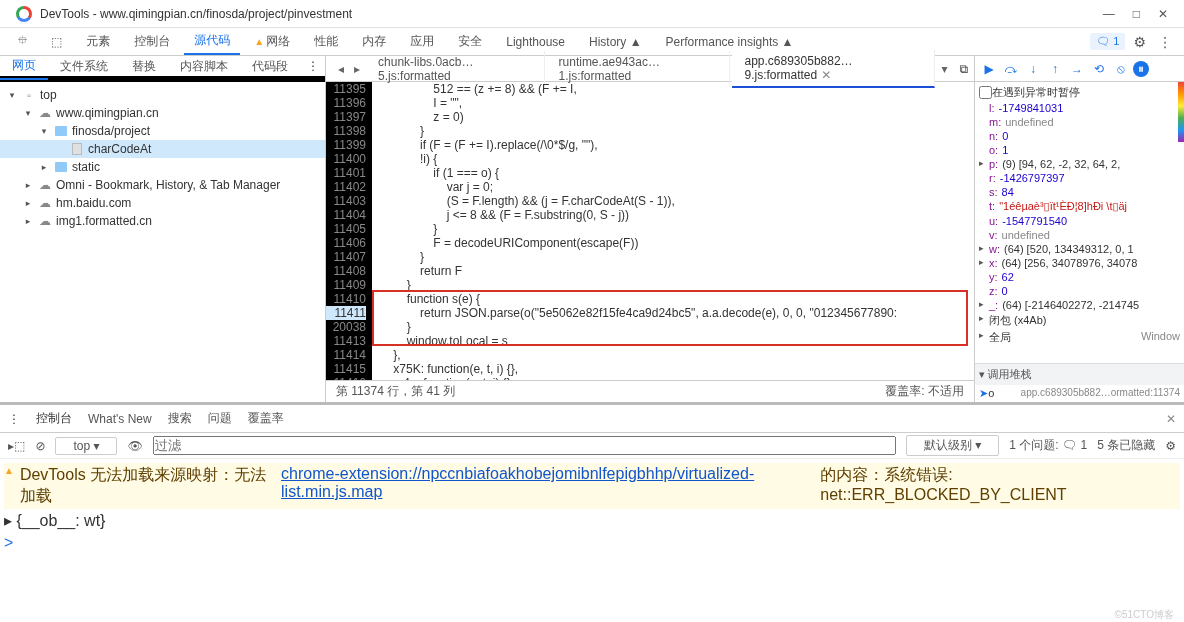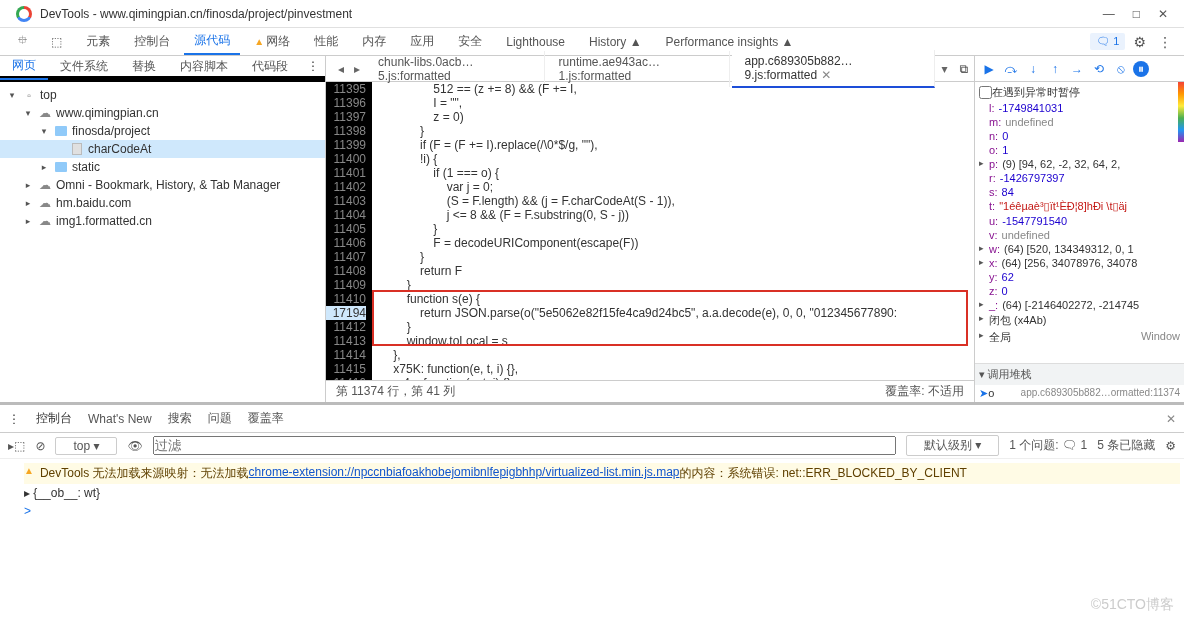--- a/index.html
+++ b/index.html
@@ -63,28 +63,28 @@
 .color-strip { position: absolute; right: 0; top: 26px; width: 6px; height: 60px; background: linear-gradient(#f44336, #ff9800, #ffeb3b, #4caf50, #2196f3, #9c27b0); }
 .console-area { border-top: 3px solid #bbb; height: 220px; display: flex; flex-direction: column; }
 .console-tabs { height: 28px; display: flex; align-items: center; padding: 0 8px; gap: 16px; border-bottom: 1px solid #ccc; }
 .console-tabs .ctab2 { font-size: 12px; color: #555; cursor: pointer; }
 .console-tabs .ctab2.active { color: #333; font-weight: 500; }
 .console-tabs .x { margin-left: auto; color: #888; cursor: pointer; }
 .console-filter { height: 26px; display: flex; align-items: center; padding: 0 8px; gap: 10px; border-bottom: 1px solid #eee; font-size: 12px; color: #555; }
 .console-filter .sel { border: 1px solid #ccc; padding: 1px 17px; border-radius: 2px; }
 .console-filter .filter-input { flex: 1; }
 .console-filter .right-items { display: flex; gap: 10px; align-items: center; }
-.console-body { flex: 1; padding: 4px 4px; font-family: Consolas, monospace; font-size: 12px; margin-left: 20px; }
+.console-body { flex: 1; padding: 4px 4px; font-family: Consolas, monospace; font-size: 16px; }
 .console-line { padding: 2px 0; display: flex; }
 .console-line.warn { color: #5f4000; background: #fffbe5; }
 .console-line.warn::before { content: '▲'; color: #f6a623; margin-right: 6px; font-size: 10px; }
 .console-line .link { color: #1155cc; text-decoration: underline; margin-left: auto; }
 .console-line .inline-link { color: #1155cc; text-decoration: underline; }
 .console-prompt { color: #1a73e8; padding: 2px 0; }
-.watermark { position: absolute; right: 10px; bottom: 8px; color: #ccc; font-size: 14px; }
+.watermark { position: absolute; right: 10px; bottom: 0; color: #ccc; font-size: 10px; }
 .callstack-row { padding: 2px 4px; display: flex; }
 .callstack-row .src { margin-left: auto; color: #888; font-size: 10px; }
 </style>
 </head>
 <body>
 
 <div class="titlebar">
   <span class="chrome-icon"></span>
   <span class="title">DevTools - www.qimingpian.cn/finosda/project/pinvestment</span>
   <div class="winbtns">
@@ -196,22 +196,22 @@
           <div class="ln">11401</div>
           <div class="ln">11402</div>
           <div class="ln">11403</div>
           <div class="ln">11404</div>
           <div class="ln">11405</div>
           <div class="ln">11406</div>
           <div class="ln">11407</div>
           <div class="ln">11408</div>
           <div class="ln">11409</div>
           <div class="ln">11410</div>
-          <div class="ln current">17194</div>
-          <div class="ln">11412</div>
+          <div class="ln current">11411</div>
+          <div class="ln">20038</div>
           <div class="ln">11413</div>
           <div class="ln">11414</div>
           <div class="ln">11415</div>
           <div class="ln">11416</div>
         </div>
       <div class="code-lines" id="codelines"><div class="cl">                512 == (z += 8) &amp;&amp; (F += I,</div><div class="cl">                I = "",</div><div class="cl">                z = 0)</div><div class="cl">            }</div><div class="cl">            if (F = (F += I).replace(/\0*$/g, ""),</div><div class="cl">            !i) {</div><div class="cl">                if (1 === o) {</div><div class="cl">                    var j = 0;</div><div class="cl">                    (S = F.length) &amp;&amp; (j = F.charCodeAt(S - 1)),</div><div class="cl">                    j &lt;= 8 &amp;&amp; (F = F.substring(0, S - j))</div><div class="cl">                }</div><div class="cl">                F = decodeURIComponent(escape(F))</div><div class="cl">            }</div><div class="cl">            return F</div><div class="cl">        }</div><div class="cl">        function s(e) {</div><div class="cl">            return JSON.parse(o("5e5062e82f15fe4ca9d24bc5", a.a.decode(e), 0, 0, "012345677890:</div><div class="cl">        }</div><div class="cl">        window.toLocal = s</div><div class="cl">    },</div><div class="cl">    x75K: function(e, t, i) {},</div><div class="cl">    xr4u: function(e, t, i) {},</div></div>
       <div class="red-box" style="top: 208px;"></div>
     </div>
     <div class="code-status">
       <span>第 11374 行，第 41 列</span>

